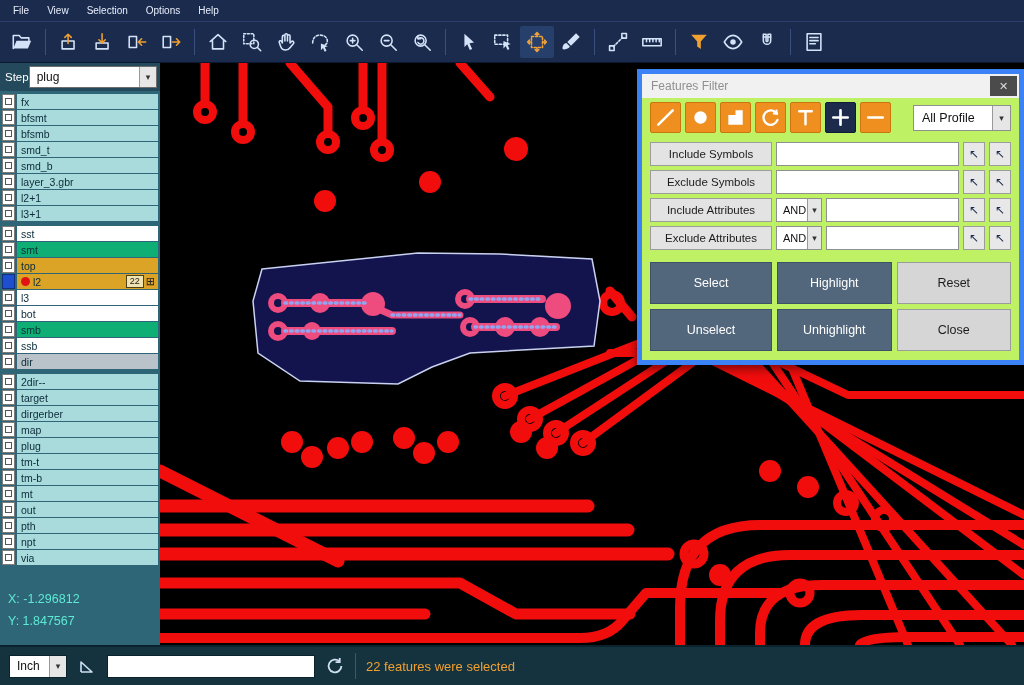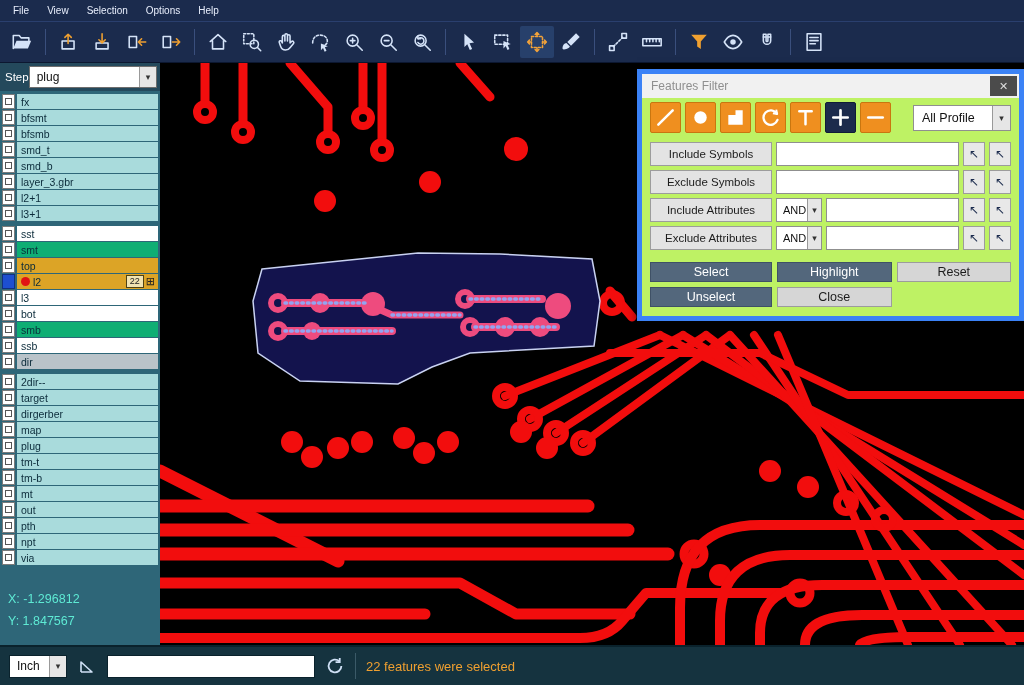--- a/index.html
+++ b/index.html
@@ -60,21 +60,21 @@
   .profile-select{margin-left:auto;height:26px;background:#fff;border:1px solid #8f8f8f;display:flex;align-items:center;justify-content:space-between;padding-left:8px;font-size:12.5px;color:#111;min-width:98px}
   .profile-select .chev-box{width:18px}
   .dlg-rows{padding-bottom:3px}
   .dlg-row{display:flex;align-items:center;gap:4px;padding:2px 8px}
   .row-label{width:122px;height:24px;background:#e3e3e3;border:1px solid #9c9c9c;display:flex;align-items:center;justify-content:center;font-size:11.5px;color:#1c1c1c;flex:none}
   .and-select{width:46px;height:24px;background:#fff;border:1px solid #8f8f8f;display:flex;align-items:center;justify-content:space-between;padding-left:6px;font-size:11px;color:#111;flex:none}
   .and-select .chev-box{width:14px}
   .row-input{flex:1;height:24px;background:#fff;border:1px solid #8f8f8f;min-width:0;font-size:12px;padding:0 4px;font-family:"Liberation Sans",sans-serif}
   .pick-btn{width:22px;height:24px;background:#e8e8e8;border:1px solid #9c9c9c;display:flex;align-items:center;justify-content:center;font-size:12px;color:#1b2b4d;flex:none}
   .dlg-actions{display:grid;grid-template-columns:122px 1fr 1fr;gap:5px;padding:7px 8px 9px}
-  .act{height:20px;display:flex;align-items:center;justify-content:center;font-size:12.5px}
+  .act{height:42px;display:flex;align-items:center;justify-content:center;font-size:12.5px}
   .act.dark{background:#53677c;color:#fff;border:1px solid #3f5166}
   .act.light{background:#d6d6d6;color:#1c1c1c;border:1px solid #9c9c9c}
 
   
   .statusbar{height:40px;background:#15333f;border-top:2px solid #0a222c;display:flex;align-items:center;padding:0 9px;gap:10px;flex:none}
   .unit-select{width:58px;height:23px;background:#fff;border:1px solid #0a222c;display:flex;align-items:center;justify-content:space-between;padding-left:7px;font-size:12px;color:#111;flex:none}
   .sb-icon{color:#cfe0f5;display:flex;align-items:center;justify-content:center;flex:none}
   .sb-icon svg{width:20px;height:20px}
   .cmd-input{width:208px;height:23px;background:#fff;border:1px solid #0a222c;font-size:12px;padding:0 4px;font-family:"Liberation Sans",sans-serif;flex:none}
   .sb-sep{width:1px;height:26px;background:#3b5a68;flex:none}
@@ -678,20 +678,21 @@
               <input class="row-input" style="">
               <div class="pick-btn">↖</div>
               <div class="pick-btn">↖</div>
             </div>
           </div>
         <div class="dlg-actions">
             <div class="act dark">Select</div>
             <div class="act dark">Highlight</div>
             <div class="act light">Reset</div>
             <div class="act dark">Unselect</div>
+            <div class="act dark">Unhighlight</div>
             <div class="act light">Close</div>
           </div>
       </div>
     </div>
   </div>
 
   <div class="statusbar">
     <div class="unit-select">
       <span>Inch</span>
       <span class="chev-box">▾</span>

